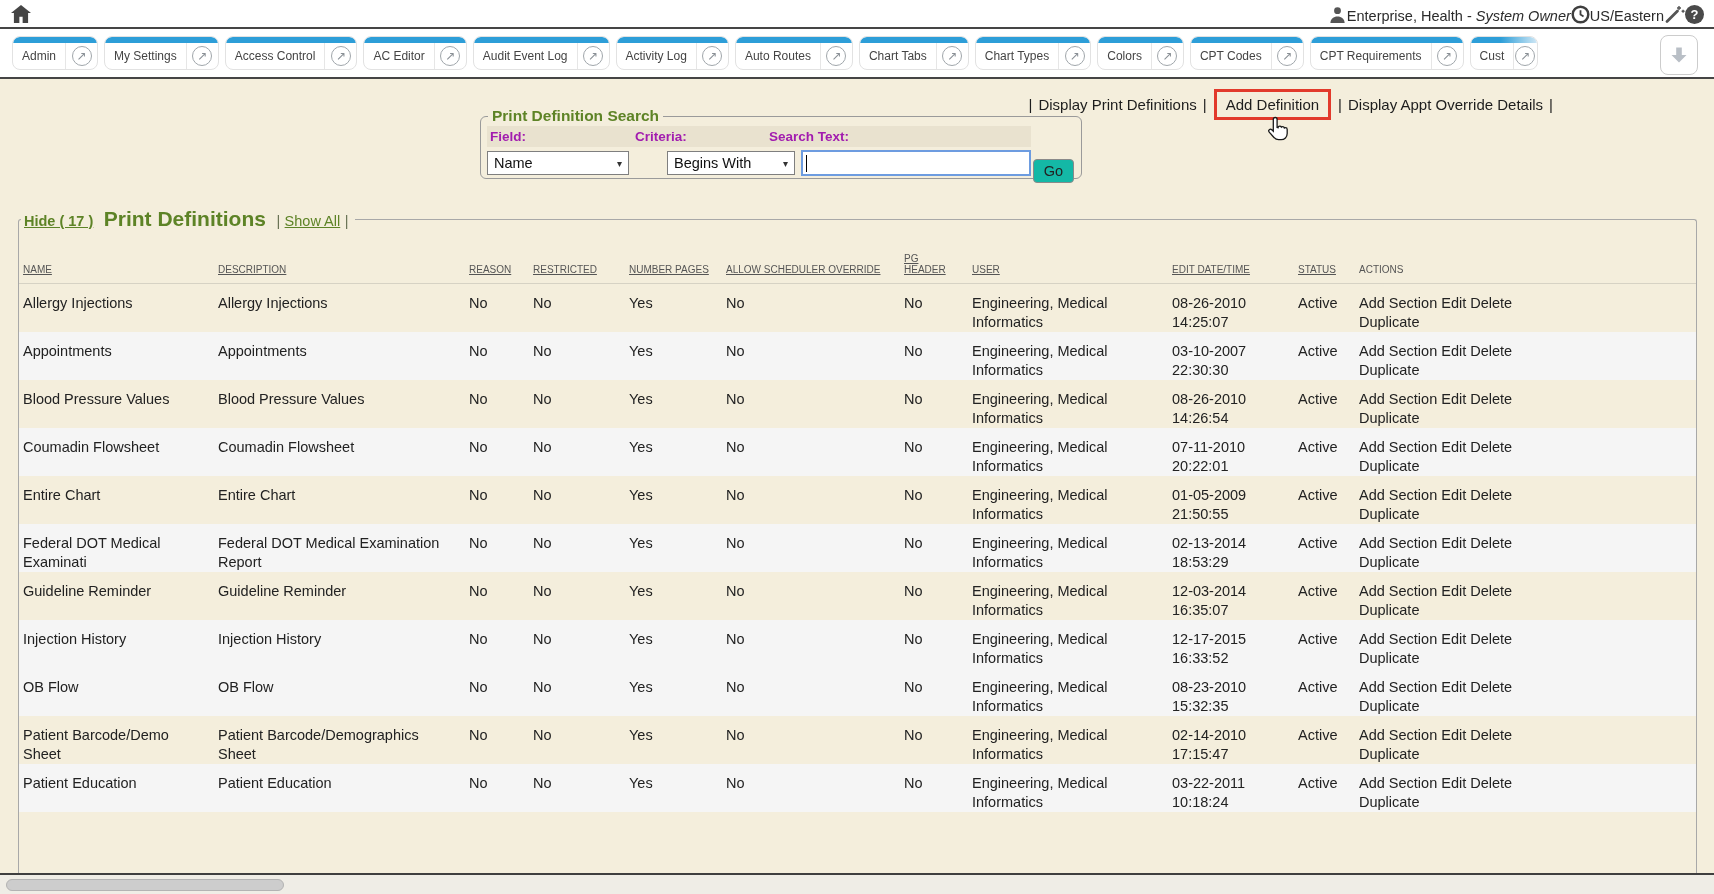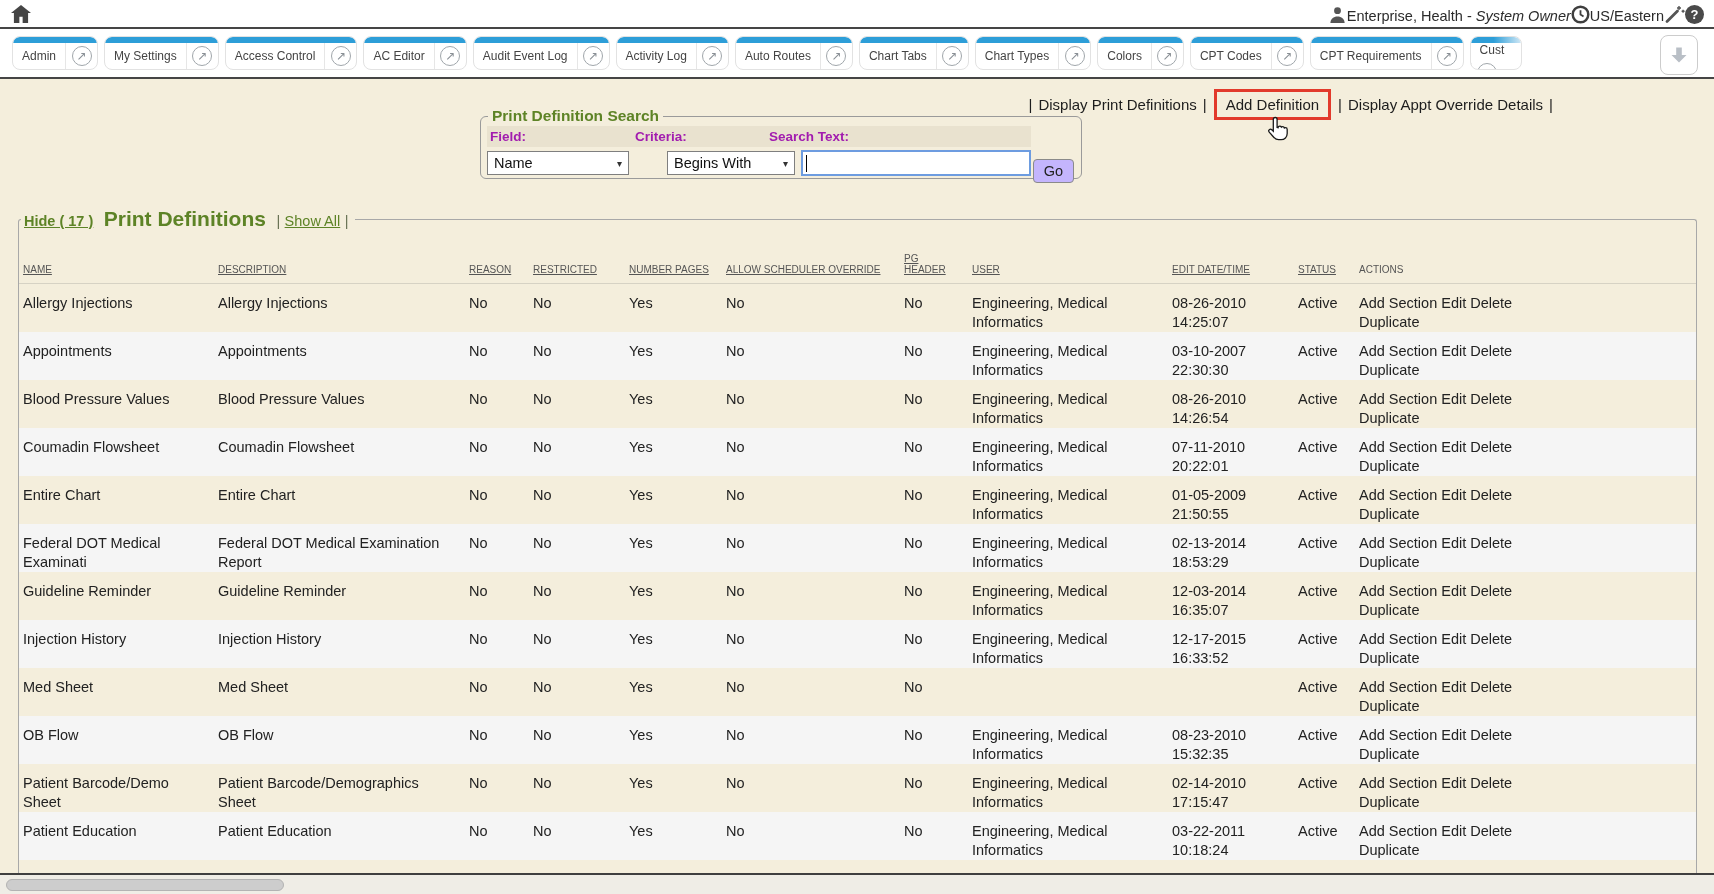--- a/index.html
+++ b/index.html
@@ -27,21 +27,21 @@
   
   .tabbar{position:absolute;top:29px;left:0;width:100%;height:48px;background:#fff;}
   .tabs-strip{position:absolute;left:12px;top:7px;right:62px;height:35px;display:flex;gap:6px;overflow:hidden;}
   .tab{flex:0 0 auto;background:#fff;border:1px solid #e2e2e2;border-radius:8px;height:34px;
     display:flex;align-items:stretch;position:relative;overflow:hidden;cursor:pointer;}
   .tab-top{position:absolute;top:0;left:0;right:0;height:6px;background:var(--tab-accent);border-radius:8px 8px 0 0;}
   .tab-label{padding:6px 9px 0 9px;display:flex;align-items:center;font-size:12px;color:#444;white-space:nowrap;}
   .tab-arrow{width:32px;display:flex;align-items:center;justify-content:center;margin-top:6px;border-left:1px solid #e6e6e6;}
   .tab-arrow-circle{width:20px;height:20px;border:1px solid #a0a6ab;border-radius:50%;color:#8a9096;
     font-size:12px;line-height:1;display:flex;align-items:center;justify-content:center;}
-  .tab-truncated{width:52px;flex-direction:column;}
+  .tab-truncated{width:68px;}
   .tab-truncated .tab-top{background:linear-gradient(90deg,var(--tab-accent) 45%,#cfe7f5);}
   .tabs-more-btn{position:absolute;right:16px;top:6px;width:38px;height:40px;background:#fff;border:1px solid #ccc;
     border-radius:8px;display:flex;align-items:center;justify-content:center;cursor:pointer;}
   
   .content{position:absolute;top:79px;left:0;width:100%;height:794px;background:var(--page-bg);}
   .action-links{position:absolute;top:10px;right:161px;font-size:15px;color:#1d1d1d;display:flex;align-items:center;gap:6px;}
   .action-link{cursor:pointer;color:#1d1d1d;white-space:nowrap;}
   .pipe{color:#1d1d1d;}
   .add-def-box{border:3px solid var(--highlight-red);padding:4px 9px;position:relative;margin:0 1px;}
   .add-def-link{color:#1d1d1d;cursor:pointer;white-space:nowrap;}
@@ -54,21 +54,21 @@
     font-size:13.5px;font-weight:bold;color:#a21caf;}
   .label-field{width:148px;padding-left:3px;} .label-criteria{width:134px;} .label-search{flex:1;}
   .controls-row{display:flex;margin-top:3px;gap:6px;align-items:center;margin-right:44px;}
   .fake-select{background:#fff;border:1px solid #7f7f7f;height:24px;display:flex;align-items:center;
     justify-content:space-between;padding:0 6px;font-size:14.5px;color:#111;cursor:pointer;}
   .select-field{width:142px;} .select-criteria{width:128px;margin-left:32px;}
   .select-caret{font-size:10px;color:#333;}
   .search-input{flex:1;height:26px;border:2px solid #6d9ce0;background:#fff;display:flex;align-items:center;
     padding-left:3px;cursor:text;}
   .caret{width:1px;height:17px;background:#000;}
-  .go-btn{position:absolute;right:7px;top:34px;font-size:14.5px;padding:3px 10px;background:#c4b5fd;
+  .go-btn{position:absolute;right:7px;top:34px;font-size:14.5px;padding:3px 10px;background:#14b8a6;
     border:1px solid #8a8a8a;border-radius:4px;color:#222;font-family:inherit;cursor:pointer;}
   
   .list-fieldset{position:absolute;left:18px;top:128px;width:1679px;height:740px;border:1px solid #a8a8a8;
     border-bottom:none;border-radius:3px 3px 0 0;margin:0;padding:0 0 0 0;background:transparent;}
   .list-legend{margin-left:2px;padding:0 7px 0 3px;}
   .hide-link{font-size:14.5px;font-weight:bold;color:var(--title-green);text-decoration:underline;cursor:pointer;}
   .list-title{font-size:21px;font-weight:bold;color:var(--title-green);margin:0 6px;}
   .legend-sep{color:#667052;font-size:14.5px;}
   .showall-link{font-size:14.5px;color:var(--title-green);text-decoration:underline;cursor:pointer;}
   table{width:100%;border-collapse:collapse;table-layout:fixed;margin-top:2px;}
@@ -420,34 +420,20 @@
             <td>No</td>
             <td>Yes</td>
             <td>No</td>
             <td>No</td>
             <td>Engineering, Medical Informatics</td>
             <td>12-17-2015 16:33:52</td>
             <td>Active</td>
             <td><span class="action-word">Add Section</span> <span class="action-word">Edit</span> <span class="action-word">Delete</span> <span class="action-word">Duplicate</span></td>
             <td></td>
           </tr>
-          <tr>
-            <td>Med Sheet</td>
-            <td>Med Sheet</td>
-            <td>No</td>
-            <td>No</td>
-            <td>Yes</td>
-            <td>No</td>
-            <td>No</td>
-            <td></td>
-            <td></td>
-            <td>Active</td>
-            <td><span class="action-word">Add Section</span> <span class="action-word">Edit</span> <span class="action-word">Delete</span> <span class="action-word">Duplicate</span></td>
-            <td></td>
-          </tr>
           <tr class="alt">
             <td>OB Flow</td>
             <td>OB Flow</td>
             <td>No</td>
             <td>No</td>
             <td>Yes</td>
             <td>No</td>
             <td>No</td>
             <td>Engineering, Medical Informatics</td>
             <td>08-23-2010 15:32:35</td>

